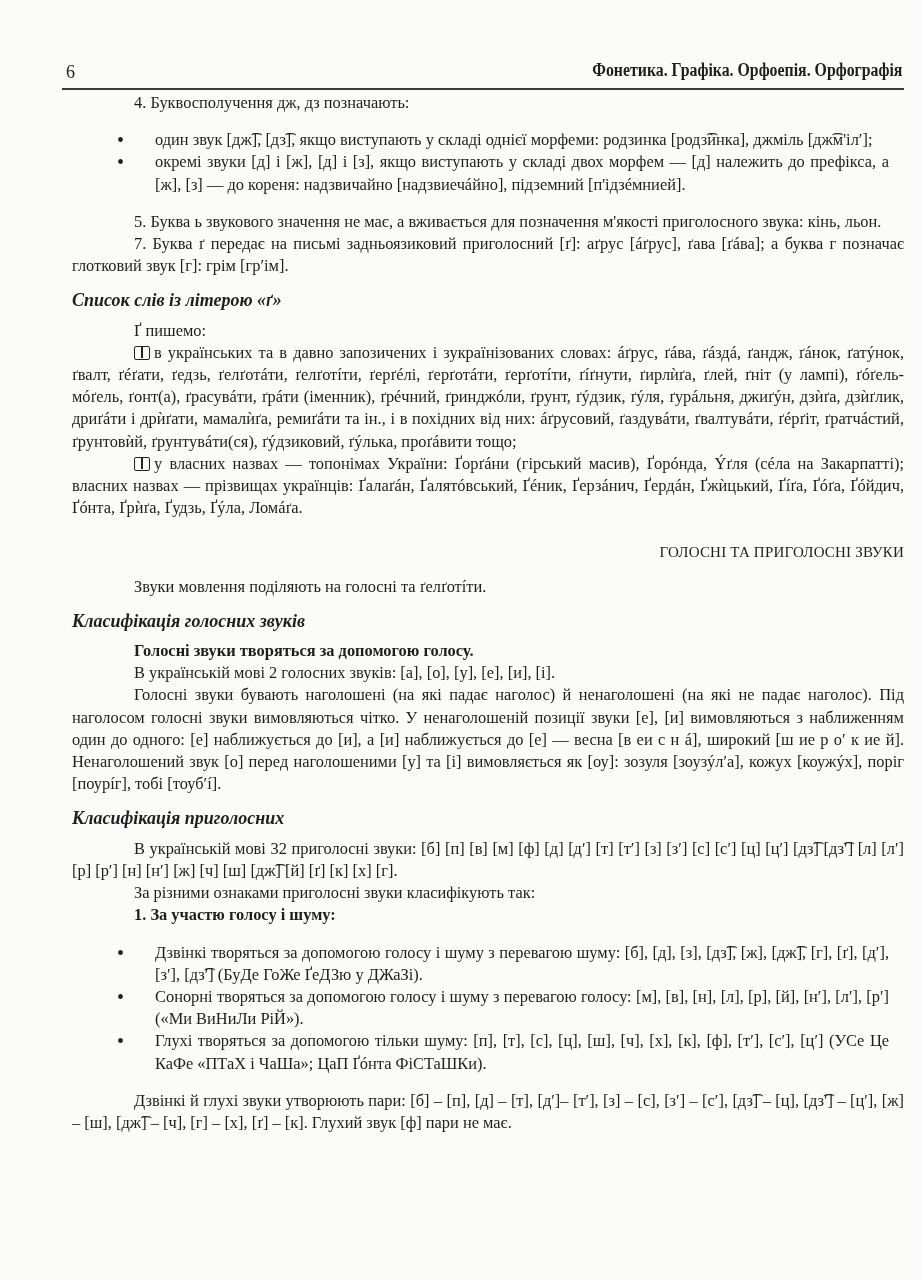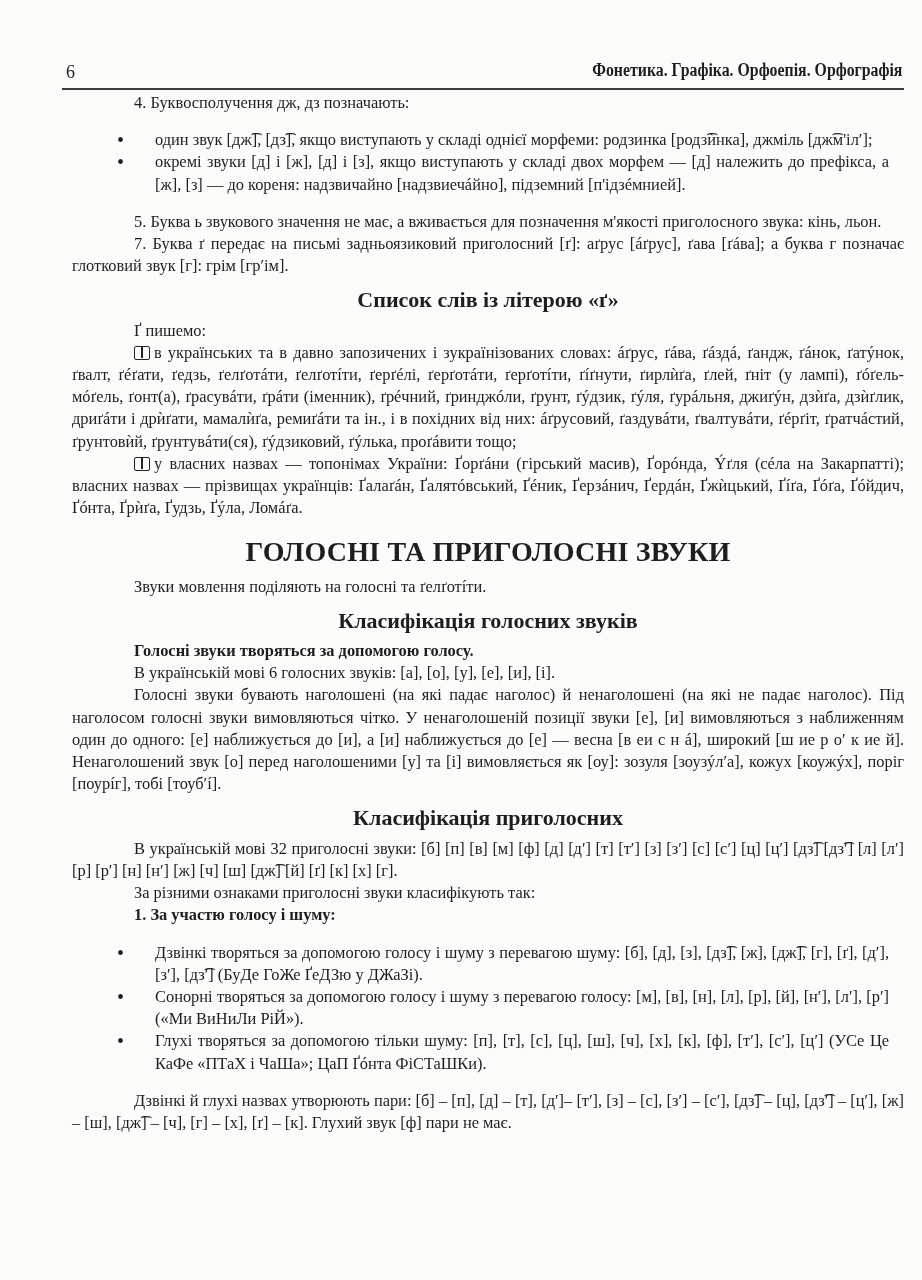--- a/index.html
+++ b/index.html
@@ -17,22 +17,22 @@
   }
   .hdr .num { position:absolute; left:4px; top:10px; font-size:18px; }
   .hdr .title { position:absolute; right:2px; top:8px; font-size:18px; font-weight:bold; transform:scaleX(0.88); transform-origin:right center; }
 
   .content { position:absolute; left:72px; top:92px; width:832px; font-size:16.4px; line-height:22.2px; }
   .content p { margin:0; text-align:justify; }
   .ind { text-indent:62px; }
   ul.bl { margin:15px; padding:0 0 0 68px; list-style:none; }
   ul.bl li { position:relative; margin:0; text-align:justify; }
   ul.bl li::before { content:"•"; position:absolute; left:-38px; font-size:20px; }
-  .sec-h { text-align:center; font-weight:bold; font-size:22px; margin:12px 0 8px 0; }
-  .big-h { text-align:center; font-weight:bold; font-size:28px; margin:22px 0 12px 0; letter-spacing:0.2px; }
+  .sec-h { text-align:left; font-style:italic; font-weight:bold; font-size:18px; margin:12px 0 8px 0; }
+  .big-h { text-align:right; font-weight:normal; font-size:15px; margin:22px 0 12px 0; letter-spacing:0.2px; }
   .book { display:inline-block; width:16px; height:14px; border:1.5px solid #222; border-radius:2px; position:relative; vertical-align:-2px; margin-right:4px; box-sizing:border-box; }
   .book::after { content:""; position:absolute; left:6px; top:0; width:1.5px; height:11px; background:#222; }
 </style>
 </head>
 <body>
 
 <div class="page">
 
   <div class="hdr">
     <span class="num">6</span>
@@ -53,27 +53,27 @@
     <div class="sec-h">Список слів із літерою «ґ»</div>
     <p class="ind">Ґ пишемо:</p>
     <p class="ind"><span class="book"></span><span>в українських та в давно запозичених і зукраїнізованих словах: áґрус, ґáва, ґáздá, ґандж, ґáнок, ґатýнок, ґвалт, ґéґати, ґедзь, ґелґотáти, ґелґотíти, ґерґéлі, ґерґотáти, ґерґотíти, ґíґнути, ґирлѝґа, ґлей, ґніт (у лампі), ґóґель-мóґель, ґонт(а), ґрасувáти, ґрáти (іменник), ґрéчний, ґринджóли, ґрунт, ґýдзик, ґýля, ґурáльня, джиґýн, дзѝґа, дзѝґлик, дриґáти і дрѝґати, мамалѝґа, ремиґáти та ін., і в похідних від них: áґрусовий, ґаздувáти, ґвалтувáти, ґéрґіт, ґратчáстий, ґрунтовѝй, ґрунтувáти(ся), ґýдзиковий, ґýлька, проґáвити тощо;</span></p>
     <p class="ind"><span class="book"></span><span>у власних назвах — топонімах України: Ґорґáни (гірський масив), Ґорóнда, Ýґля (сéла на Закарпатті); власних назвах — прізвищах українців: Ґалаґáн, Ґалятóвський, Ґéник, Ґерзáнич, Ґердáн, Ґжѝцький, Ґíґа, Ґóґа, Ґóйдич, Ґóнта, Ґрѝґа, Ґудзь, Ґýла, Ломáґа.</span></p>
 
     <div class="big-h">ГОЛОСНІ ТА ПРИГОЛОСНІ ЗВУКИ</div>
     <p class="ind">Звуки мовлення поділяють на голосні та ґелґотíти.</p>
 
     <div class="sec-h">Класифікація голосних звуків</div>
     <p class="ind" style="font-weight:bold">Голосні звуки творяться за допомогою голосу.</p>
-    <p class="ind">В українській мові 6 голосних звуків: [а], [о], [у], [е], [и], [і].</p>
+    <p class="ind">В українській мові 2 голосних звуків: [а], [о], [у], [е], [и], [і].</p>
     <p class="ind">Голосні звуки бувають наголошені (на які падає наголос) й ненаголошені (на які не падає наголос). Під наголосом голосні звуки вимовляються чітко. У ненаголошеній позиції звуки [е], [и] вимовляються з наближенням один до одного: [е] наближується до [и], а [и] наближується до [е] — весна [в еи с н á], широкий [ш иe р о′ к иe й]. Ненаголошений звук [о] перед наголошеними [у] та [і] вимовляється як [оу]: зозуля [зоузýл′а], кожух [коужýх], поріг [поурíг], тобі [тоуб′í].</p>
 
     <div class="sec-h">Класифікація приголосних</div>
     <p class="ind">В українській мові 32 приголосні звуки: [б] [п] [в] [м] [ф] [д] [д′] [т] [т′] [з] [з′] [с] [с′] [ц] [ц′] [дз͡] [дз͡′] [л] [л′] [р] [р′] [н] [н′] [ж] [ч] [ш] [дж͡] [й] [ґ] [к] [х] [г].</p>
     <p class="ind">За різними ознаками приголосні звуки класифікують так:</p>
     <p class="ind" style="font-weight:bold">1. За участю голосу і шуму:</p>
     <ul class="bl">
       <li>Дзвінкі творяться за допомогою голосу і шуму з перевагою шуму: [б], [д], [з], [дз͡], [ж], [дж͡], [г], [ґ], [д′], [з′], [дз͡′] (БуДе ГоЖе ҐеДЗю у ДЖаЗі).</li>
       <li>Сонорні творяться за допомогою голосу і шуму з перевагою голосу: [м], [в], [н], [л], [р], [й], [н′], [л′], [р′] («Ми ВиНиЛи РіЙ»).</li>
       <li>Глухі творяться за допомогою тільки шуму: [п], [т], [с], [ц], [ш], [ч], [х], [к], [ф], [т′], [с′], [ц′] (УСе Це КаФе «ПТаХ і ЧаШа»; ЦаП Ґóнта ФіСТаШКи).</li>
     </ul>
-    <p class="ind">Дзвінкі й глухі назвах утворюють пари: [б] – [п], [д] – [т], [д′]– [т′], [з] – [с], [з′] – [с′], [дз͡] – [ц], [дз͡′] – [ц′], [ж] – [ш], [дж͡] – [ч], [г] – [х], [ґ] – [к]. Глухий звук [ф] пари не має.</p>
+    <p class="ind">Дзвінкі й глухі звуки утворюють пари: [б] – [п], [д] – [т], [д′]– [т′], [з] – [с], [з′] – [с′], [дз͡] – [ц], [дз͡′] – [ц′], [ж] – [ш], [дж͡] – [ч], [г] – [х], [ґ] – [к]. Глухий звук [ф] пари не має.</p>
   </div>
 </div>
 
 </body></html>

